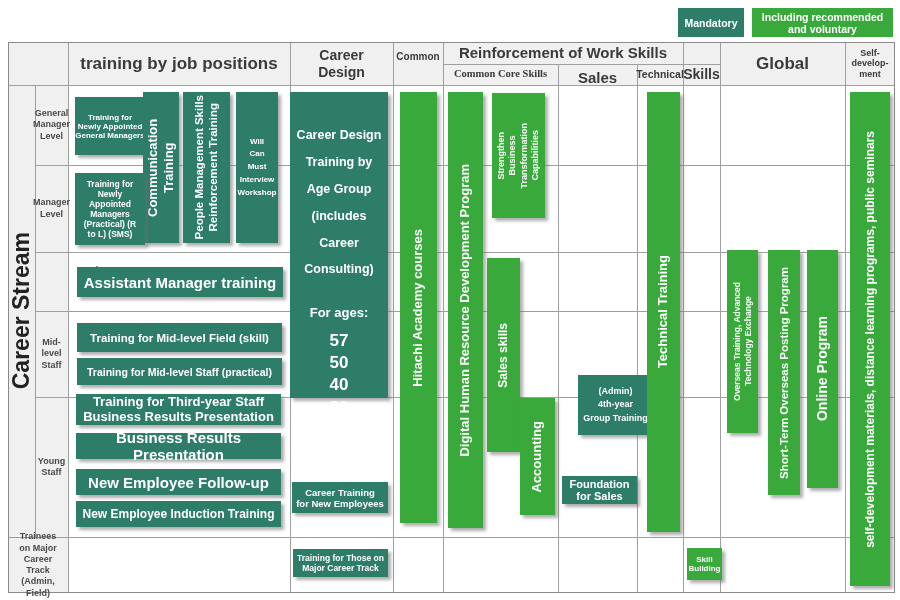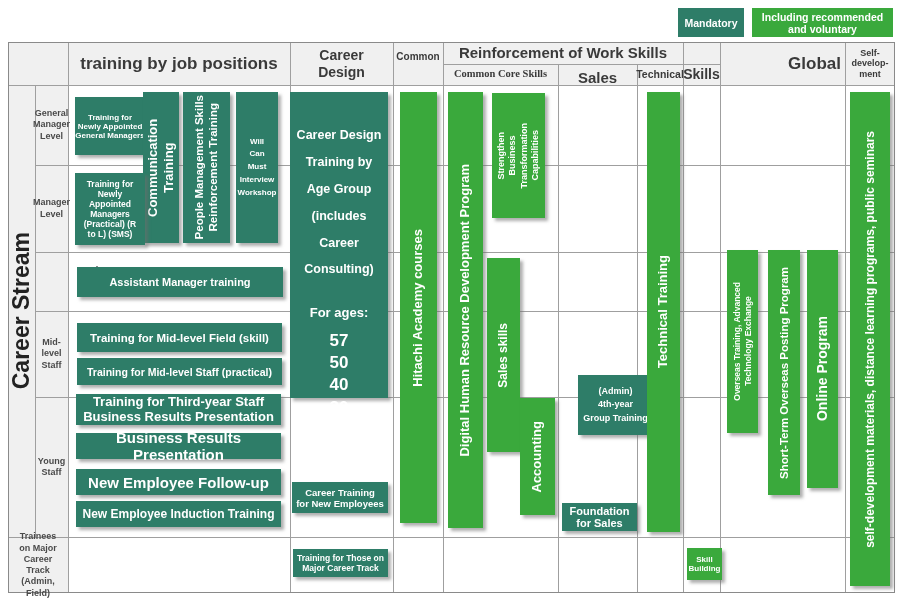--- a/index.html
+++ b/index.html
@@ -64,21 +64,21 @@
 
   <div class="hdr" style="left:68px;top:42px;width:222px;height:43px;font-size:17px;"><span>training by job positions</span></div>
   <div class="hdr" style="left:290px;top:42px;width:103px;height:43px;font-size:14px;"><span>Career
 Design</span></div>
   <div class="hdr" style="left:393px;top:42px;width:50px;height:29px;font-size:10px;"><span>Common</span></div>
   <div class="hdr" style="left:443px;top:42px;width:240px;height:22px;font-size:15px;"><span>Reinforcement of Work Skills</span></div>
   <div class="hdr" style="left:443px;top:64px;width:115px;height:21px;font-size:10.5px;font-family:Liberation Serif, serif;"><span>Common Core Skills</span></div>
   <div class="hdr" style="left:558px;top:64px;width:79px;height:28px;font-size:15px;"><span>Sales</span></div>
   <div class="hdr" style="left:637px;top:64px;width:46px;height:21px;font-size:10.5px;"><span>Technical</span></div>
   <div class="hdr" style="left:683px;top:64px;width:37px;height:21px;font-size:14px;"><span>Skills</span></div>
-  <div class="hdr" style="left:720px;top:42px;width:125px;height:43px;font-size:17px;padding-left:32px;"><span>Global</span></div>
+  <div class="hdr" style="left:720px;top:42px;width:125px;height:43px;font-size:17px;"><span>Global</span></div>
   <div class="hdr" style="left:845px;top:42px;width:50px;height:43px;font-size:9px;"><span>Self-
 develop-
 ment</span></div>
 
   <div class="cell" style="left:8px;top:85px;width:27px;height:452px;font-size:23px;color:#222;">
     <span class="vt">Career Stream</span></div>
   <div class="cell" style="left:35px;top:85px;width:33px;height:80px;font-size:9px;"><span>General
 Manager
 Level</span></div>
   <div class="cell" style="left:35px;top:165px;width:33px;height:87px;font-size:9px;"><span>Manager
@@ -117,21 +117,21 @@
 Workshop</span>
     </div>
   <div class="box dark" style="left:75px;top:173px;width:70px;height:72px;font-size:8.5px;">
       <span>Training for
 Newly
 Appointed
 Managers
 (Practical) (R
 to L) (SMS)</span>
     </div>
-  <div class="box dark" style="left:77px;top:267px;width:206px;height:30px;font-size:11px;">
+  <div class="box dark" style="left:77px;top:267px;width:206px;height:30px;font-size:15px;">
       <span>Assistant Manager training</span>
     </div>
   <div class="box dark" style="left:77px;top:323px;width:205px;height:29px;font-size:11.5px;">
       <span>Training for Mid-level Field (skill)</span>
     </div>
   <div class="box dark" style="left:77px;top:358px;width:205px;height:27px;font-size:10.5px;">
       <span>Training for Mid-level Staff (practical)</span>
     </div>
   <div class="box dark" style="left:76px;top:394px;width:205px;height:31px;font-size:13px;line-height:1.15;">
       <span>Training for Third-year Staff
@@ -188,21 +188,21 @@
     </div>
   <div class="box green v" style="left:520px;top:398px;width:35px;height:117px;font-size:13px;">
       <span>Accounting</span>
     </div>
 
   <div class="box dark" style="left:562px;top:375px;width:75px;height:60px;font-size:9px;line-height:1.5;margin-left:16px;">
       <span>(Admin)
 4th-year
 Group Training</span>
     </div>
-  <div class="box dark" style="left:562px;top:503px;width:75px;height:28px;font-size:11px;">
+  <div class="box dark" style="left:562px;top:476px;width:75px;height:28px;font-size:11px;">
       <span>Foundation
 for Sales</span>
     </div>
 
   <div class="box green v" style="left:647px;top:92px;width:33px;height:440px;font-size:13px;">
       <span>Technical Training</span>
     </div>
 
   <div class="box green" style="left:687px;top:548px;width:35px;height:32px;font-size:8px;">
       <span>Skill

